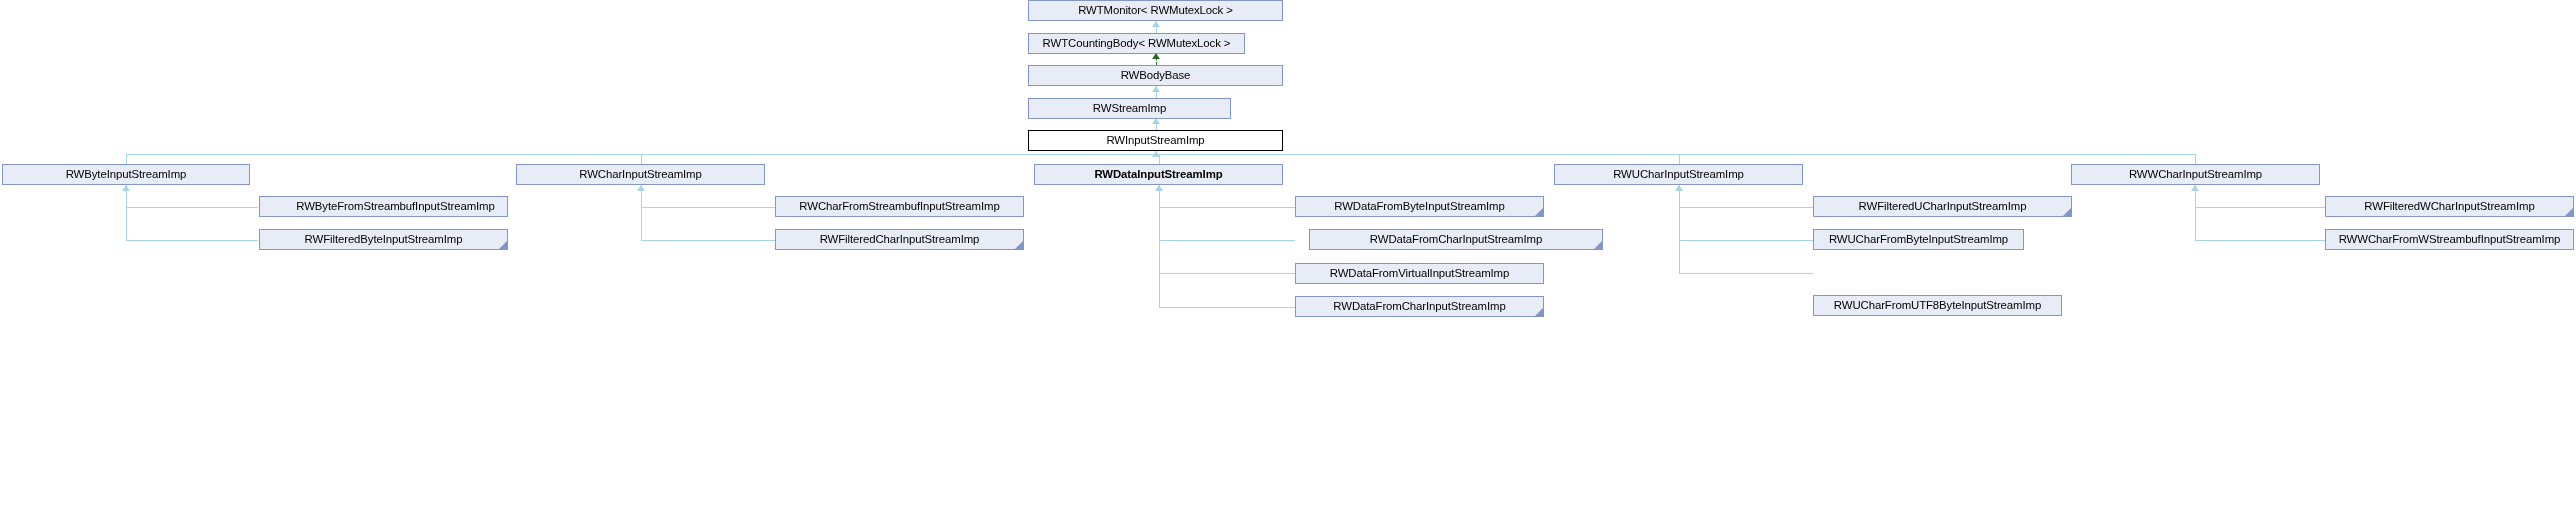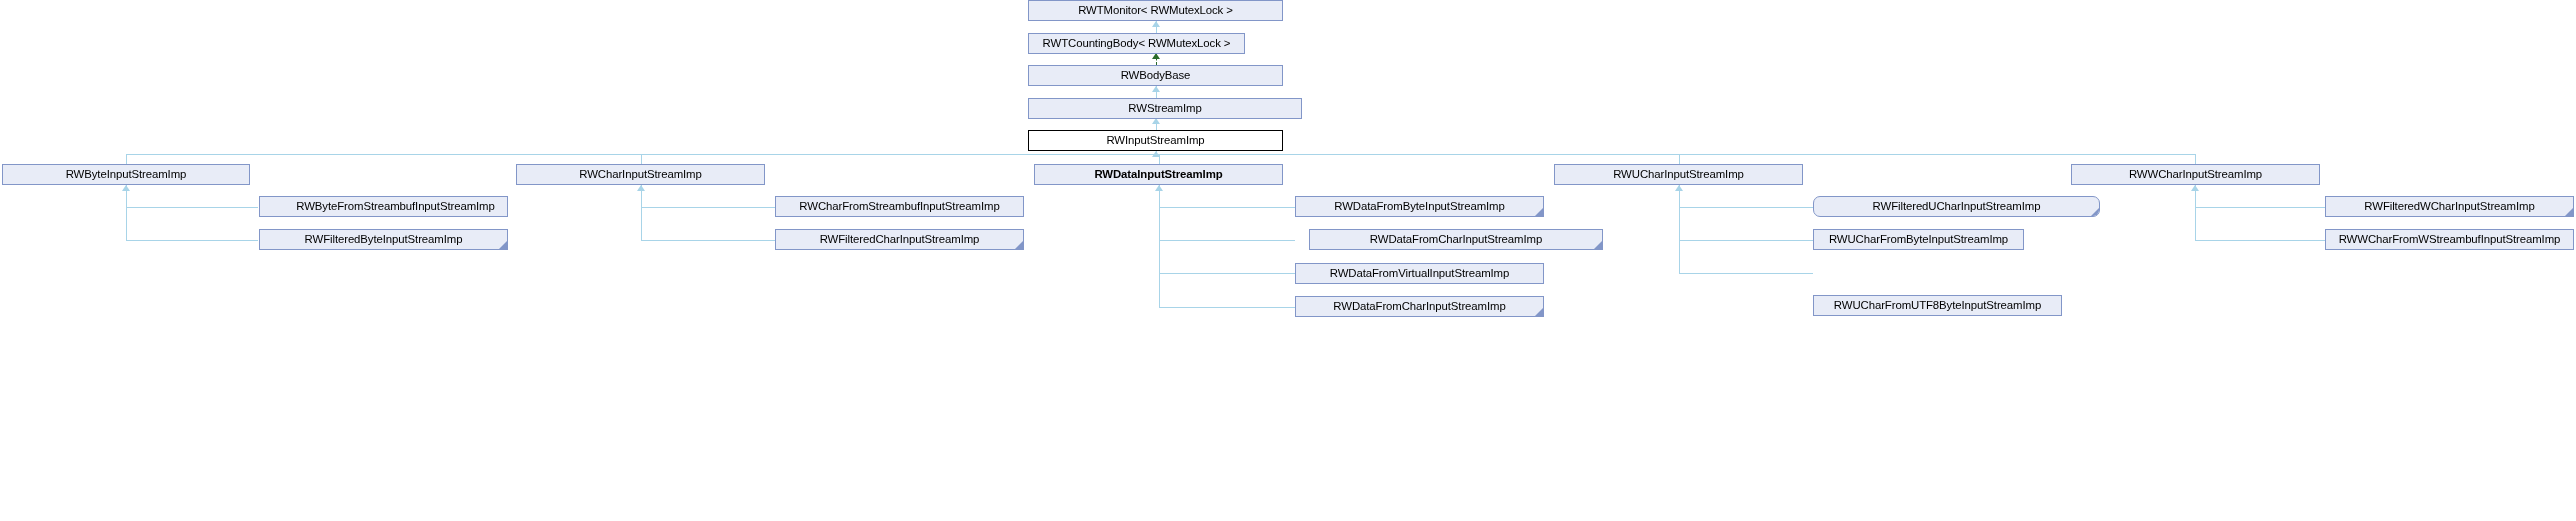--- a/index.html
+++ b/index.html
@@ -113,34 +113,34 @@
     <div class="edge h" style="top: 207px; left: 1679px; width: 134px;"></div>
     <div class="edge h" style="top: 240px; left: 1679px; width: 134px;"></div>
     <div class="edge h" style="top: 273px; left: 1679px; width: 134px;"></div>
     <div class="edge v" style="left: 2195px; top: 185px; height: 55px;"></div>
     <div class="arrow-up" style="left: 2191px; top: 185px;"></div>
     <div class="edge h" style="top: 207px; left: 2195px; width: 130px;"></div>
     <div class="edge h" style="top: 240px; left: 2195px; width: 130px;"></div>
     <div class="node" title="RWTMonitor&lt; RWMutexLock &gt;" style="left: 1028px; top: 0px; width: 255px;">RWTMonitor&lt; RWMutexLock &gt;</div>
     <div class="node" title="RWTCountingBody&lt; RWMutexLock &gt;" style="left: 1028px; top: 33px; width: 217px;">RWTCountingBody&lt; RWMutexLock &gt;</div>
     <div class="node" title="RWBodyBase" style="left: 1028px; top: 65px; width: 255px;">RWBodyBase</div>
-    <div class="node" title="RWStreamImp" style="left: 1028px; top: 98px; width: 274px; text-align: center;">RWStreamImp</div>
+    <div class="node" title="RWStreamImp" style="left: 1028px; top: 98px; width: 203px; text-align: center;">RWStreamImp</div>
     <div class="node current" title="RWInputStreamImp" style="left: 1028px; top: 130px; width: 255px;">RWInputStreamImp</div>
     <div class="node" title="RWByteInputStreamImp" style="left: 2px; top: 164px; width: 248px;">RWByteInputStreamImp</div>
     <div class="node" title="RWCharInputStreamImp" style="left: 516px; top: 164px; width: 249px;">RWCharInputStreamImp</div>
     <div class="node" title="RWDataInputStreamImp" style="left: 1034px; top: 164px; width: 249px; font-weight: bold;">RWDataInputStreamImp</div>
     <div class="node" title="RWUCharInputStreamImp" style="left: 1554px; top: 164px; width: 249px;">RWUCharInputStreamImp</div>
     <div class="node" title="RWWCharInputStreamImp" style="left: 2071px; top: 164px; width: 249px;">RWWCharInputStreamImp</div>
     <div class="node" title="RWByteFromStreambufInputStreamImp" style="left: 259px; top: 196px; width: 249px; padding-left: 24px;">RWByteFromStreambufInputStreamImp</div>
     <div class="node folded" title="RWFilteredByteInputStreamImp" style="left: 259px; top: 229px; width: 249px;">RWFilteredByteInputStreamImp</div>
     <div class="node" title="RWCharFromStreambufInputStreamImp" style="left: 775px; top: 196px; width: 249px;">RWCharFromStreambufInputStreamImp</div>
     <div class="node folded" title="RWFilteredCharInputStreamImp" style="left: 775px; top: 229px; width: 249px;">RWFilteredCharInputStreamImp</div>
     <div class="node folded" title="RWDataFromByteInputStreamImp" style="left: 1295px; top: 196px; width: 249px;">RWDataFromByteInputStreamImp</div>
     <div class="node folded" title="RWDataFromCharInputStreamImp" style="left: 1309px; top: 229px; width: 294px;">RWDataFromCharInputStreamImp</div>
     <div class="node" title="RWDataFromVirtualInputStreamImp" style="left: 1295px; top: 263px; width: 249px;">RWDataFromVirtualInputStreamImp</div>
     <div class="node folded" title="RWFilteredDataInputStreamImp" style="left: 1295px; top: 296px; width: 249px;">RWDataFromCharInputStreamImp</div>
-    <div class="node folded" title="RWFilteredUCharInputStreamImp" style="left: 1813px; top: 196px; width: 287px; border-radius: 7px;">RWFilteredUCharInputStreamImp</div>
+    <div class="node folded" title="RWFilteredUCharInputStreamImp" style="left: 1813px; top: 196px; width: 259px;">RWFilteredUCharInputStreamImp</div>
     <div class="node" title="RWUCharFromByteInputStreamImp" style="left: 1813px; top: 229px; width: 211px;">RWUCharFromByteInputStreamImp</div>
     <div class="node" title="RWUCharFromUTF8ByteInputStreamImp" style="left: 1813px; top: 263px; width: 249px; margin-top: 32px;">RWUCharFromUTF8ByteInputStreamImp</div>
     <div class="node folded" title="RWFilteredWCharInputStreamImp" style="left: 2325px; top: 196px; width: 249px;">RWFilteredWCharInputStreamImp</div>
     <div class="node" title="RWWCharFromWStreambufInputStreamImp" style="left: 2325px; top: 229px; width: 249px;">RWWCharFromWStreambufInputStreamImp</div>
   </div>
 
 
 </body></html>

